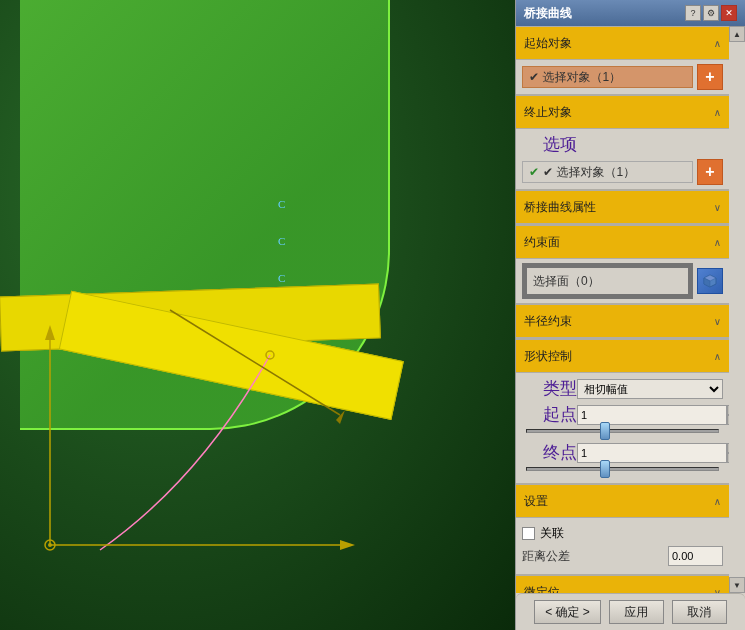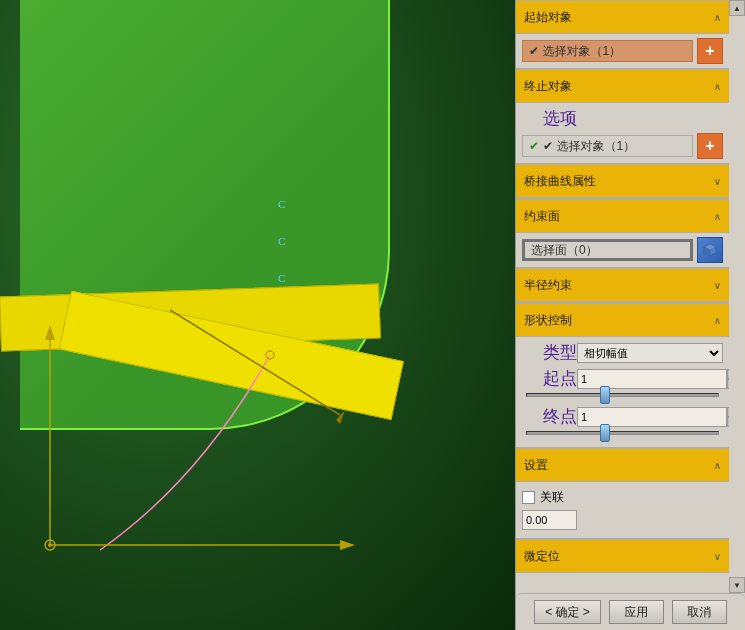--- a/index.html
+++ b/index.html
@@ -455,20 +455,28 @@
       <text x="278" y="245" font-size="11" fill="#66ccff" font-family="serif">C</text>
       <text x="278" y="282" font-size="11" fill="#66ccff" font-family="serif">C</text>
 
       <circle cx="50" cy="545" r="5" fill="none" stroke="#b8a000" stroke-width="1.5"></circle>
       <circle cx="50" cy="545" r="2" fill="#b8a000"></circle>
     </svg>
   </div>
 
   <div class="right-panel">
 
+    <div class="panel-titlebar">
+      <span class="panel-title-text">桥接曲线</span>
+      <div class="titlebar-buttons">
+        <button class="titlebar-btn">?</button>
+        <button class="titlebar-btn">⚙</button>
+        <button class="titlebar-btn close">✕</button>
+      </div>
+    </div>
 
     <div style="display:flex; flex:1; overflow:hidden;">
       <div class="panel-content">
 
         <div class="section-header">
           <span class="section-header-label">起始对象</span>
           <span class="section-arrow">∧</span>
         </div>
         <div class="section-body">
           <div style="display:flex; align-items:center; gap:4px;">
@@ -506,21 +514,21 @@
         </div>
 
         <div class="section-divider"></div>
 
         <div class="section-header">
           <span class="section-header-label">约束面</span>
           <span class="section-arrow">∧</span>
         </div>
         <div class="section-body">
           <div style="display:flex; align-items:center; gap:4px;">
-            <div style="flex:1; background:#d4d0c8; border:3px solid #737373; padding:2px 6px; height:22px; display:flex; align-items:center;">
+            <div style="flex:1; background:#d4d0c8; border:5px solid #737373; padding:2px 6px; height:36px; display:flex; align-items:center;">
               <span style="font-size:12px;color:#333;">选择面（0）</span>
             </div>
             <button class="cube-button">
               <svg width="16" height="16" viewBox="0 0 16 16">
                 <polygon points="8,2 14,5 14,11 8,14 2,11 2,5" fill="#5080c0" stroke="#3060a0" stroke-width="1"></polygon>
                 <polygon points="8,2 14,5 8,8 2,5" fill="#7090d0" stroke="#3060a0" stroke-width="0.5"></polygon>
                 <polygon points="2,5 8,8 8,14 2,11" fill="#4070b0" stroke="#3060a0" stroke-width="0.5"></polygon>
               </svg>
             </button>
           </div>
@@ -592,20 +600,21 @@
           <span class="section-arrow">∧</span>
         </div>
         <div class="section-body">
 
           <div class="checkbox-row">
             <div class="checkbox"></div>
             <span>关联</span>
           </div>
 
           <div class="form-row">
+            <span class="form-label-wide">距离公差</span>
             <div class="right-input-area">
               <input class="input-field" type="text" style="width: 55px;" value="0.00">
             </div>
           </div>
         </div>
 
         <div class="section-divider"></div>
 
         <div class="section-header">
           <span class="section-header-label">微定位</span>

